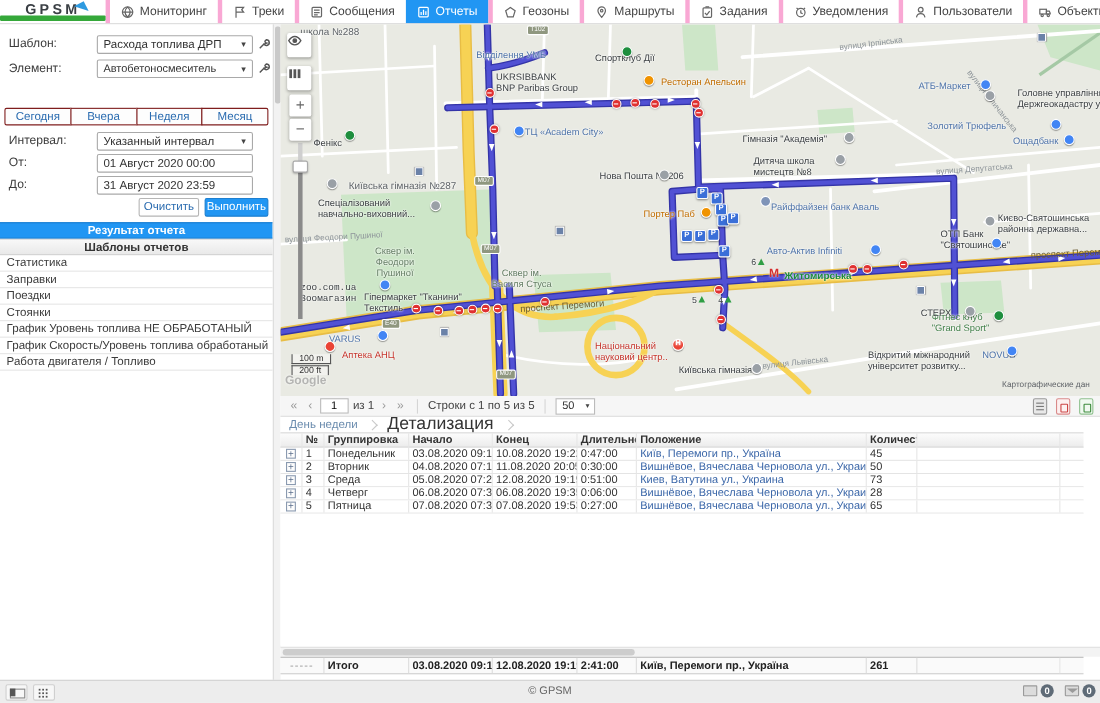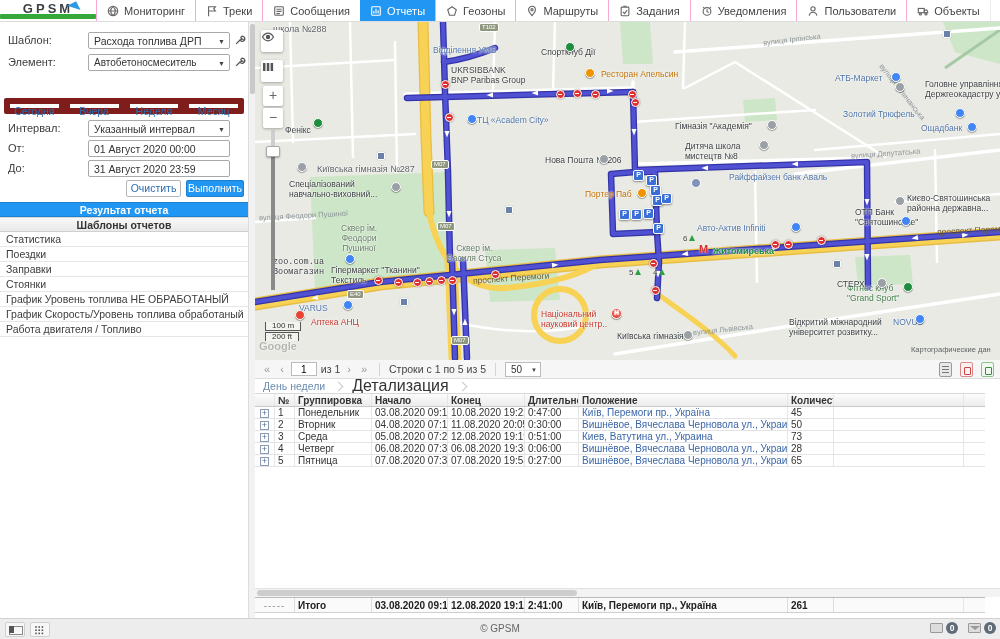--- a/index.html
+++ b/index.html
@@ -3,36 +3,36 @@
 <meta charset="utf-8">
 <style>
   *{margin:0;padding:0;box-sizing:border-box}
   html,body{width:1000px;height:639px;overflow:hidden;font-family:"Liberation Sans",sans-serif;font-size:11px;color:#333;background:#fff}
   
   #topnav{position:absolute;left:0;top:0;width:1000px;height:22px;background:#fff;border-bottom:1px solid #dcdcdc;display:flex;align-items:stretch;z-index:50}
   #logo{position:relative;width:118px;display:flex;flex-direction:column;align-items:center;justify-content:center}
   #logo .gpsm{font-weight:bold;font-size:13px;letter-spacing:3px;color:#3a3f44;line-height:11px}
   #logo .tri{position:absolute;right:14px;top:1px;width:0;height:0;border-left:7px solid transparent;border-right:7px solid transparent;border-bottom:7px solid #2e9ae0;transform:rotate(18deg)}
   #logo .greenbar{width:96px;height:5px;background:#35a83a;border-radius:1px}
-  .navitem{display:flex;align-items:center;gap:5px;padding:0 10px;border-left:1px solid #f9a8d4;color:#444;cursor:pointer;white-space:nowrap}
+  .navitem{display:flex;align-items:center;gap:5px;padding:0 10px;border-left:4px solid #f9a8d4;color:#444;cursor:pointer;white-space:nowrap}
   .navitem svg{width:12px;height:12px;stroke:#666;fill:none;stroke-width:1.3}
   .navitem.active{background:#2196f3;color:#fff;border-left:none}
   .navitem.active svg{stroke:#fff}
   #nav-search{margin-left:auto;display:flex;align-items:center;padding:0 12px;border-left:1px solid #ececec;cursor:pointer}
   
   #sidepanel{position:absolute;left:0;top:22px;width:248px;height:596px;background:#fff;overflow:hidden}
   .formrow{position:absolute;left:0;width:248px;height:18px}
   .flabel{position:absolute;left:8px;top:2px;color:#3c3c3c}
   .selbox{position:absolute;left:88px;width:142px;height:17px;border:1px solid #a9a9a9;border-radius:2px;background:#fff;display:flex;align-items:center;padding:0 14px 0 5px;cursor:pointer}
   .selbox .caret{position:absolute;right:4px;top:5px;font-size:7px;color:#444}
   .txtinput{position:absolute;left:88px;width:142px;height:17px;border:1px solid #a9a9a9;border-radius:2px;background:#fff;padding:0 5px;font-family:"Liberation Sans",sans-serif;font-size:10.5px;color:#333}
   .wrench{position:absolute;left:234px;top:2px;width:12px;height:12px;cursor:pointer}
   .wrench svg{width:12px;height:12px;stroke:#555;fill:none;stroke-width:1.5}
   #quickrow{position:absolute;left:4px;top:76px;width:240px;height:16px;display:flex}
-  .qbtn{flex:1;border:6px solid #7f1d1d;background:#fdfdfd;color:#2b6cb0;font-size:10.5px;text-align:center;line-height:14px;cursor:pointer;margin-left:-1px}
+  .qbtn{flex:1;border:1px solid #7f1d1d;background:#fdfdfd;color:#2b6cb0;font-size:10.5px;text-align:center;line-height:14px;cursor:pointer;margin-left:-1px}
   .qbtn:first-child{margin-left:0;border-radius:2px 0 0 2px}
   .qbtn:last-child{border-radius:0 2px 2px 0}
   #btnrow{position:absolute;left:0;top:158px;width:248px;height:18px}
   #btn-clear{position:absolute;left:126px;width:55px;height:17px;background:#fff;border:1px solid #b5b5b5;border-radius:2px;color:#2b6cb0;font-size:10.5px;text-align:center;line-height:15px;cursor:pointer}
   #btn-run{position:absolute;left:186px;width:58px;height:17px;background:#2196f3;border:1px solid #1d7fd0;border-radius:2px;color:#fff;font-size:10.5px;text-align:center;line-height:15px;cursor:pointer}
   #reportlist{position:absolute;left:0;top:180px;width:248px}
   .lhead{height:15px;background:linear-gradient(#f8f8f8,#e9e9e9);border-top:1px solid #d8d8d8;border-bottom:1px solid #d0d0d0;text-align:center;font-weight:bold;font-size:10.5px;line-height:14px;color:#333}
   .lhead.sel{background:#2196f3;border-color:#1d7fd0;color:#fff;cursor:pointer}
   .litem{height:15px;border-bottom:1px solid #e6e6e6;font-size:10.5px;line-height:14px;padding-left:6px;color:#3c3c3c;cursor:pointer}
   .litem.shaded{background:#eeeeee}
@@ -265,22 +265,22 @@
     <input class="txtinput" style="top: 0px;" readonly="" value="31 Август 2020 23:59">
   </div>
   <div id="btnrow">
     <div id="btn-clear">Очистить</div>
     <div id="btn-run">Выполнить</div>
   </div>
   <div id="reportlist">
     <div class="lhead sel">Результат отчета</div>
     <div class="lhead">Шаблоны отчетов</div>
     <div class="litem">Статистика</div>
+    <div class="litem">Заправки</div>
     <div class="litem">Поездки</div>
-    <div class="litem">Заправки</div>
     <div class="litem">Стоянки</div>
     <div class="litem">График Уровень топлива НЕ ОБРАБОТАНЫЙ</div>
     <div class="litem">График Скорость/Уровень топлива обработаный</div>
     <div class="litem">Работа двигателя / Топливо</div>
   </div>
 </div>
 <div id="side-scroll">
     <div id="side-thumb"></div>
   </div>
 
@@ -408,21 +408,21 @@
       <span class="mf poi-blue" style="left: 222px; top: 94px;">ТЦ «Academ City»</span>
       <span class="mf dark" style="left: 420px; top: 100px;">Гімназія "Академія"</span>
       <span class="mf dark" style="left: 290px; top: 134px;">Нова Пошта № 206</span>
       <span class="mf area" style="left: 62px; top: 142px;">Київська гімназія №287</span>
       <span class="mf dark" style="left: 34px; top: 158px;">Спеціалізований
 навчально-виховний...</span>
       <span class="mf street" style="left: 4px; top: 190px; transform: rotate(-3deg);">вулиця Феодори Пушиної</span>
       <span class="mf poi-orange" style="left: 330px; top: 168px;">Портер Паб</span>
       <span class="mf dark" style="left: 430px; top: 120px;">Дитяча школа
 мистецтв №8</span>
-      <span class="mf poi-blue" style="left: 446px; top: 151px; margin-left: 28px;">Райффайзен банк Аваль</span>
+      <span class="mf poi-blue" style="left: 446px; top: 162px;">Райффайзен банк Аваль</span>
       <span class="mf street" style="left: 596px; top: 128px; transform: rotate(-4deg);">вулиця Депутатська</span>
       <span class="mf dark" style="left: 652px; top: 172px;">Києво-Святошинська
 районна державна...</span>
       <span class="mf dark" style="left: 600px; top: 186px;">ОТП Банк
 "Святошинське"</span>
       <span class="mf poi-blue" style="left: 442px; top: 202px;">Авто-Актив Infiniti</span>
       <span class="mf metro-label" style="left: 458px; top: 224px;">Житомирська</span>
       <span class="mf park-label" style="left: 86px; top: 202px;">Сквер ім.
 Феодори
 Пушиної</span>

